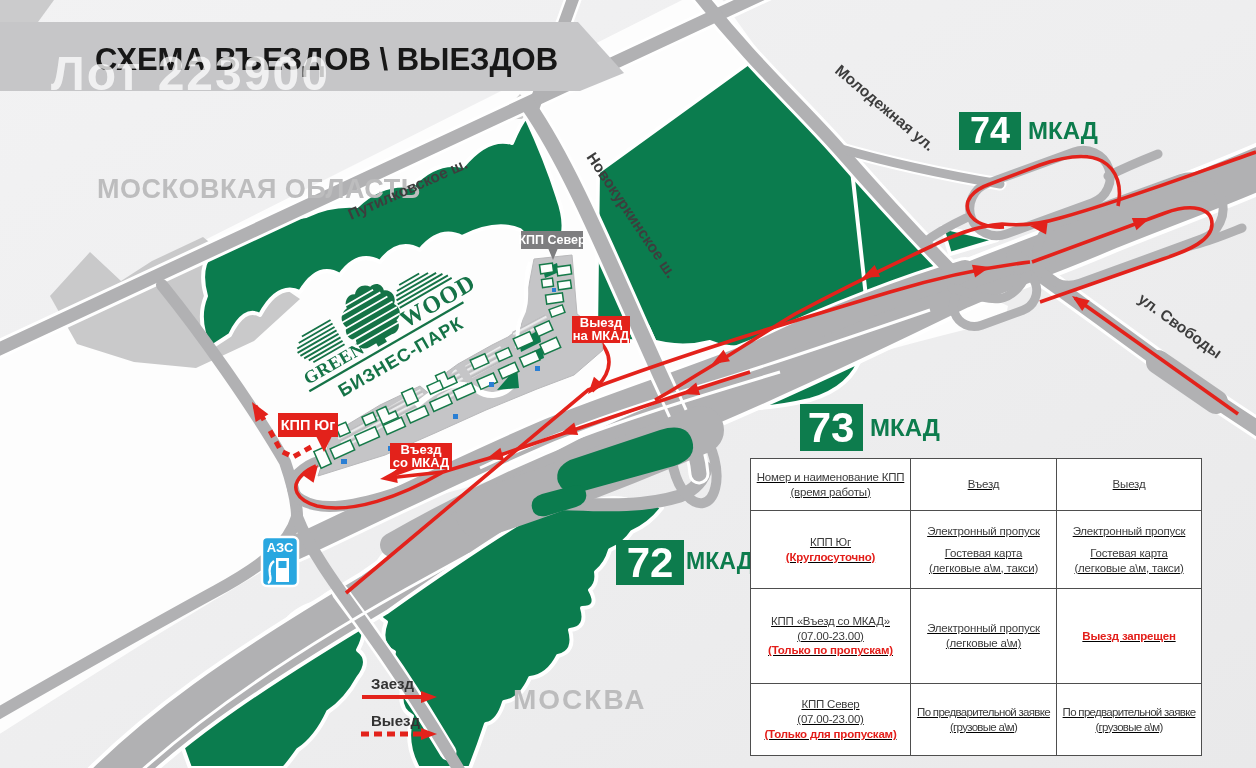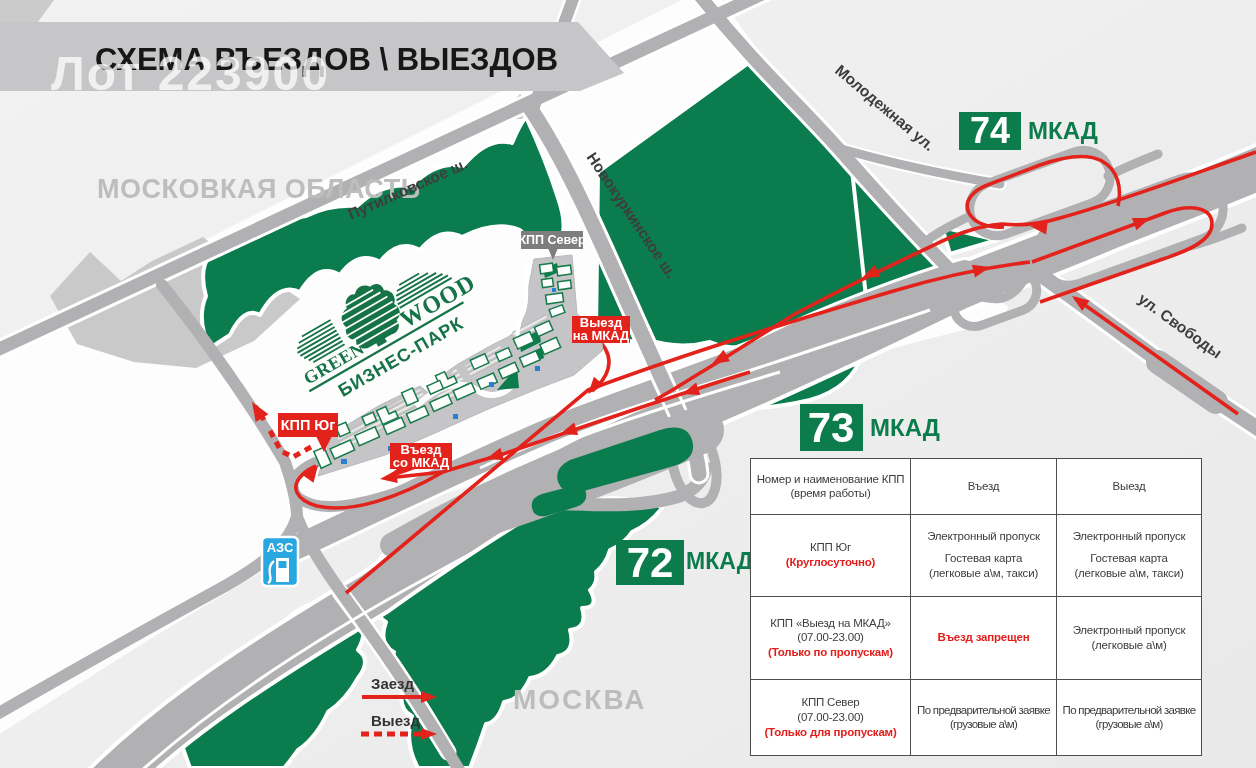--- a/index.html
+++ b/index.html
@@ -1,18 +1,18 @@
 <!DOCTYPE html>
 <html><head>
 <meta charset="utf-8">
 <style>
   html,body{margin:0;padding:0;width:1256px;height:768px;overflow:hidden;background:#ededee;font-family:"Liberation Sans",sans-serif;}
   #stage{position:relative;width:1256px;height:768px;}
   #map{position:absolute;left:0;top:0;}
-  #tbl{position:absolute;left:750px;top:458px;width:451px;height:298px;border-collapse:collapse;table-layout:fixed;background:#fff;font-family:"Liberation Sans",sans-serif;}
+  #tbl{position:absolute;left:750px;top:458px;width:451px;height:298px;border-collapse:collapse;table-layout:fixed;background:#fff;font-family:"Liberation Sans",sans-serif;text-decoration:underline;}
   #tbl td{border:1.5px solid #4e4e4e;text-align:center;vertical-align:middle;color:#3c3c3c;font-size:11.5px;line-height:1.28;padding:0 1px;letter-spacing:-0.2px;}
   #tbl td .rd, #tbl td.rd{color:#e31e1a;font-weight:bold;text-align:center;}
 </style>
 </head>
 <body>
 <div id="stage">
 <svg id="map" width="1256" height="768" viewBox="0 0 1256 768">
 <defs>
 <linearGradient id="bgg" x1="0" y1="0" x2="1" y2="1">
 <stop offset="0" stop-color="#f2f2f3"></stop>
@@ -307,24 +307,24 @@
         <tr style="height:38px">
           <td>Номер и наименование КПП<br>(время работы)</td>
           <td>Въезд</td>
           <td>Выезд</td>
         </tr>
 <tr style="height:56px">
           <td>КПП Юг<br><span class="rd">(Круглосуточно)</span></td>
           <td>Электронный пропуск<div style="margin-top:7px">Гостевая карта<br>(легковые а\м, такси)</div></td>
           <td>Электронный пропуск<div style="margin-top:7px">Гостевая карта<br>(легковые а\м, такси)</div></td>
         </tr>
-<tr style="height:57px">
-          <td>КПП «Выезд на МКАД»<br>(07.00-23.00)<br><span class="rd">(Только по пропускам)</span></td>
-          <td class="rd">Въезд запрещен</td>
+<tr style="height:69px">
+          <td>КПП «Въезд со МКАД»<br>(07.00-23.00)<br><span class="rd">(Только по пропускам)</span></td>
           <td>Электронный пропуск<br>(легковые а\м)</td>
+          <td class="rd">Выезд запрещен</td>
         </tr>
 <tr style="height:52px">
           <td>КПП Север<br>(07.00-23.00)<br><span class="rd">(Только для пропускам)</span></td>
           <td style="letter-spacing:-0.7px">По предварительной заявке<br>(грузовые а\м)</td>
           <td style="letter-spacing:-0.7px">По предварительной заявке<br>(грузовые а\м)</td>
         </tr>
 </tbody>
     </table>
 </div>
 

